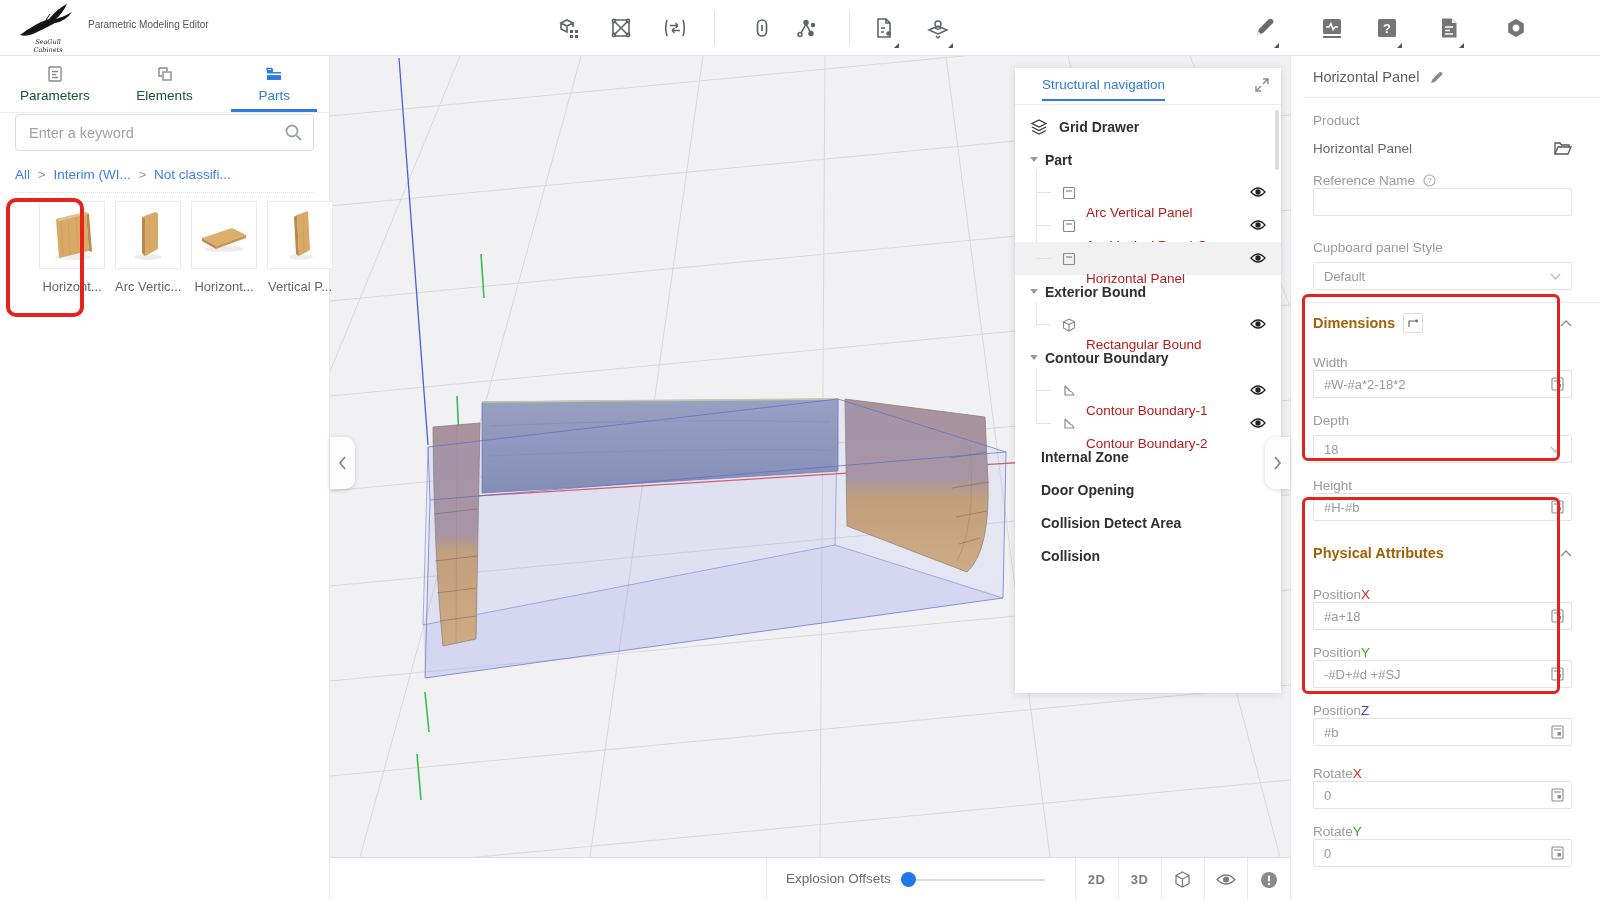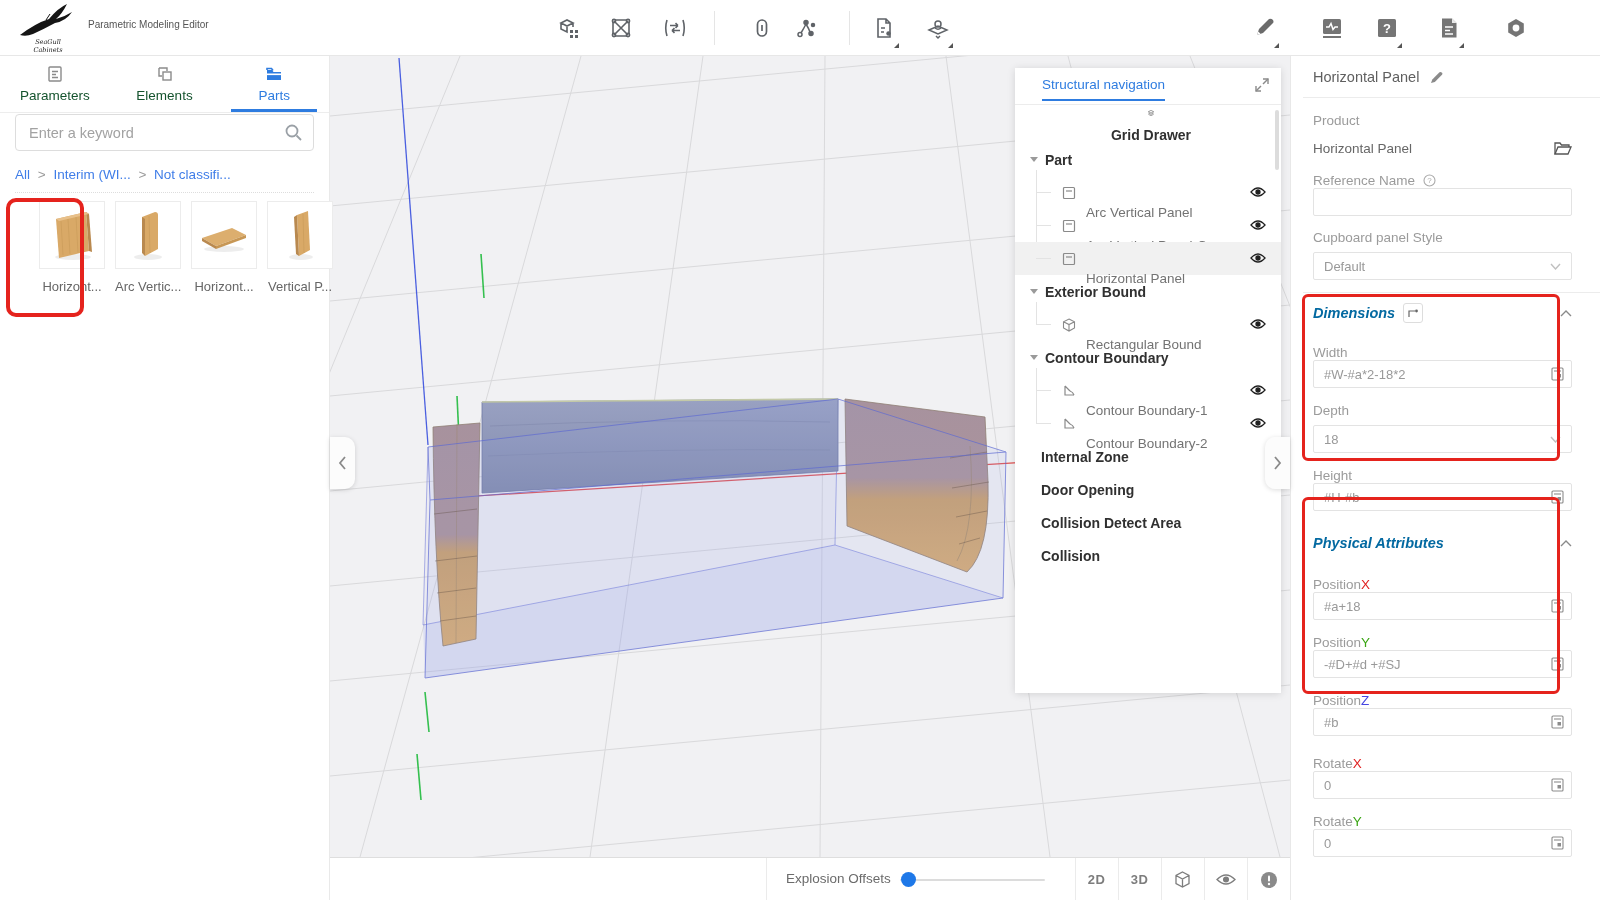--- a/index.html
+++ b/index.html
@@ -73,25 +73,25 @@
   .nav-title { position:absolute; left:27px; top:9px; font-size:13.5px; color:#2e7ce0;
     padding-bottom:7px; border-bottom:2px solid #2e7ce0; cursor:pointer; }
   .nav-expand { position:absolute; right:12px; top:10px; cursor:pointer; }
   .nav-scrollthumb { position:absolute; right:2px; top:42px; width:4px; height:60px;
     background:#dcdcdc; border-radius:2px; }
   .tree { padding-top:5px; }
   .trow { height:33px; display:flex; align-items:center; position:relative; cursor:pointer; }
   .trow.selected { background:#f1f1f1; }
   .trow .caret { width:0; height:0; border-left:4px solid transparent; border-right:4px solid transparent;
     border-top:5px solid #9a9a9a; margin-left:15px; margin-right:7px; }
-  .trow.root { padding-left:6px; gap:11px;flex-direction:column; }
+  .trow.root { padding-left:15px; gap:11px; }
   .trow .bold-label { font-size:14px; font-weight:bold; color:#303030; }
   .trow.section2 { padding-left:26px; }
   .trow.leaf { padding-left:47px; gap:10px; }
-  .trow.leaf .leaf-label { font-size:13.5px; color:#737373;margin-top:40px; }
+  .trow.leaf .leaf-label { font-size:13.5px; color:#b91c1c;margin-top:40px; }
   .trow.leaf::before { content:''; position:absolute; left:21px; top:16px; width:15px;
     border-top:1px solid #e3e3e3; }
   .tree-group { position:relative; }
   .tree-group .vline { position:absolute; left:21px; top:-6px; bottom:16px;
     border-left:1px solid #e3e3e3; }
   .eye { position:absolute; right:15px; top:10px; }
 
   
   .props { position:absolute; left:1290px; top:56px; width:310px; height:844px; background:#fff;
     border-left:1px solid #e8e8e8; z-index:10; overflow:hidden; padding:0 28px 0 22px; }
@@ -103,21 +103,21 @@
   .pvalue { font-size:13.5px; color:#666; }
   .pinput { position:relative; }
   .pinput input { width:100%; height:28px; border:1px solid #e3e3e3; border-radius:2px;
     font-size:13px; color:#999; padding:0 28px 0 10px; outline:none; background:#fff;
     font-family:"Liberation Sans",sans-serif; }
   .pinput .calc { position:absolute; right:8px; top:7px; }
   .pselect { margin-top:7px; height:28px; border:1px solid #e3e3e3; border-radius:2px;
     display:flex; align-items:center; justify-content:space-between; padding:0 10px;
     font-size:13px; color:#999; cursor:pointer; }
   .section-head { display:flex; align-items:center; gap:8px; font-size:14.5px; font-weight:bold;
-    color:#0369a1;font-style:italic; }
+    color:#a16207; }
   .section-head .spacer { flex:1; }
   .sq-icon { width:20px; height:20px; border:1px solid #ddd; border-radius:3px; display:flex;
     align-items:center; justify-content:center; }
   .axis-x { color:#e02020; } .axis-y { color:#3aa514; } .axis-z { color:#4646e0; }
 
   
   .annot { position:absolute; border:3px solid #e5231d; border-radius:6px; z-index:40;
     pointer-events:none; }
 
   svg { display:block; }
@@ -589,21 +589,21 @@
       <span>Reference Name</span>
       <svg width="13" height="13" viewBox="0 0 13 13" style="display:inline-block;vertical-align:-2px;margin-left:4px" fill="none" stroke="#aaa" stroke-width="1.1">
         <circle cx="6.5" cy="6.5" r="5.5"></circle>
         <text x="6.5" y="9.2" font-size="8" fill="#aaa" stroke="none" text-anchor="middle" font-family="Liberation Sans, sans-serif">?</text>
       </svg>
     </div>
     <div class="pinput">
       <input type="text" value="" style="">
     </div>
 
-    <div class="plabel" style="margin-top:14px">Cupboard panel Style</div>
+    <div class="plabel" style="margin-top:24px">Cupboard panel Style</div>
     <div class="pselect">
       <span>Default</span>
       <svg width="11" height="7" viewBox="0 0 11 7" fill="none" stroke="#c0c0c0" stroke-width="1.4">
           <polyline points="1,1 5.5,6 10,1"></polyline>
         </svg>
     </div>
 
     <div class="props-hr" style="margin-top:12px"></div>
 
     <div class="section-head" style="margin-top:10px">

